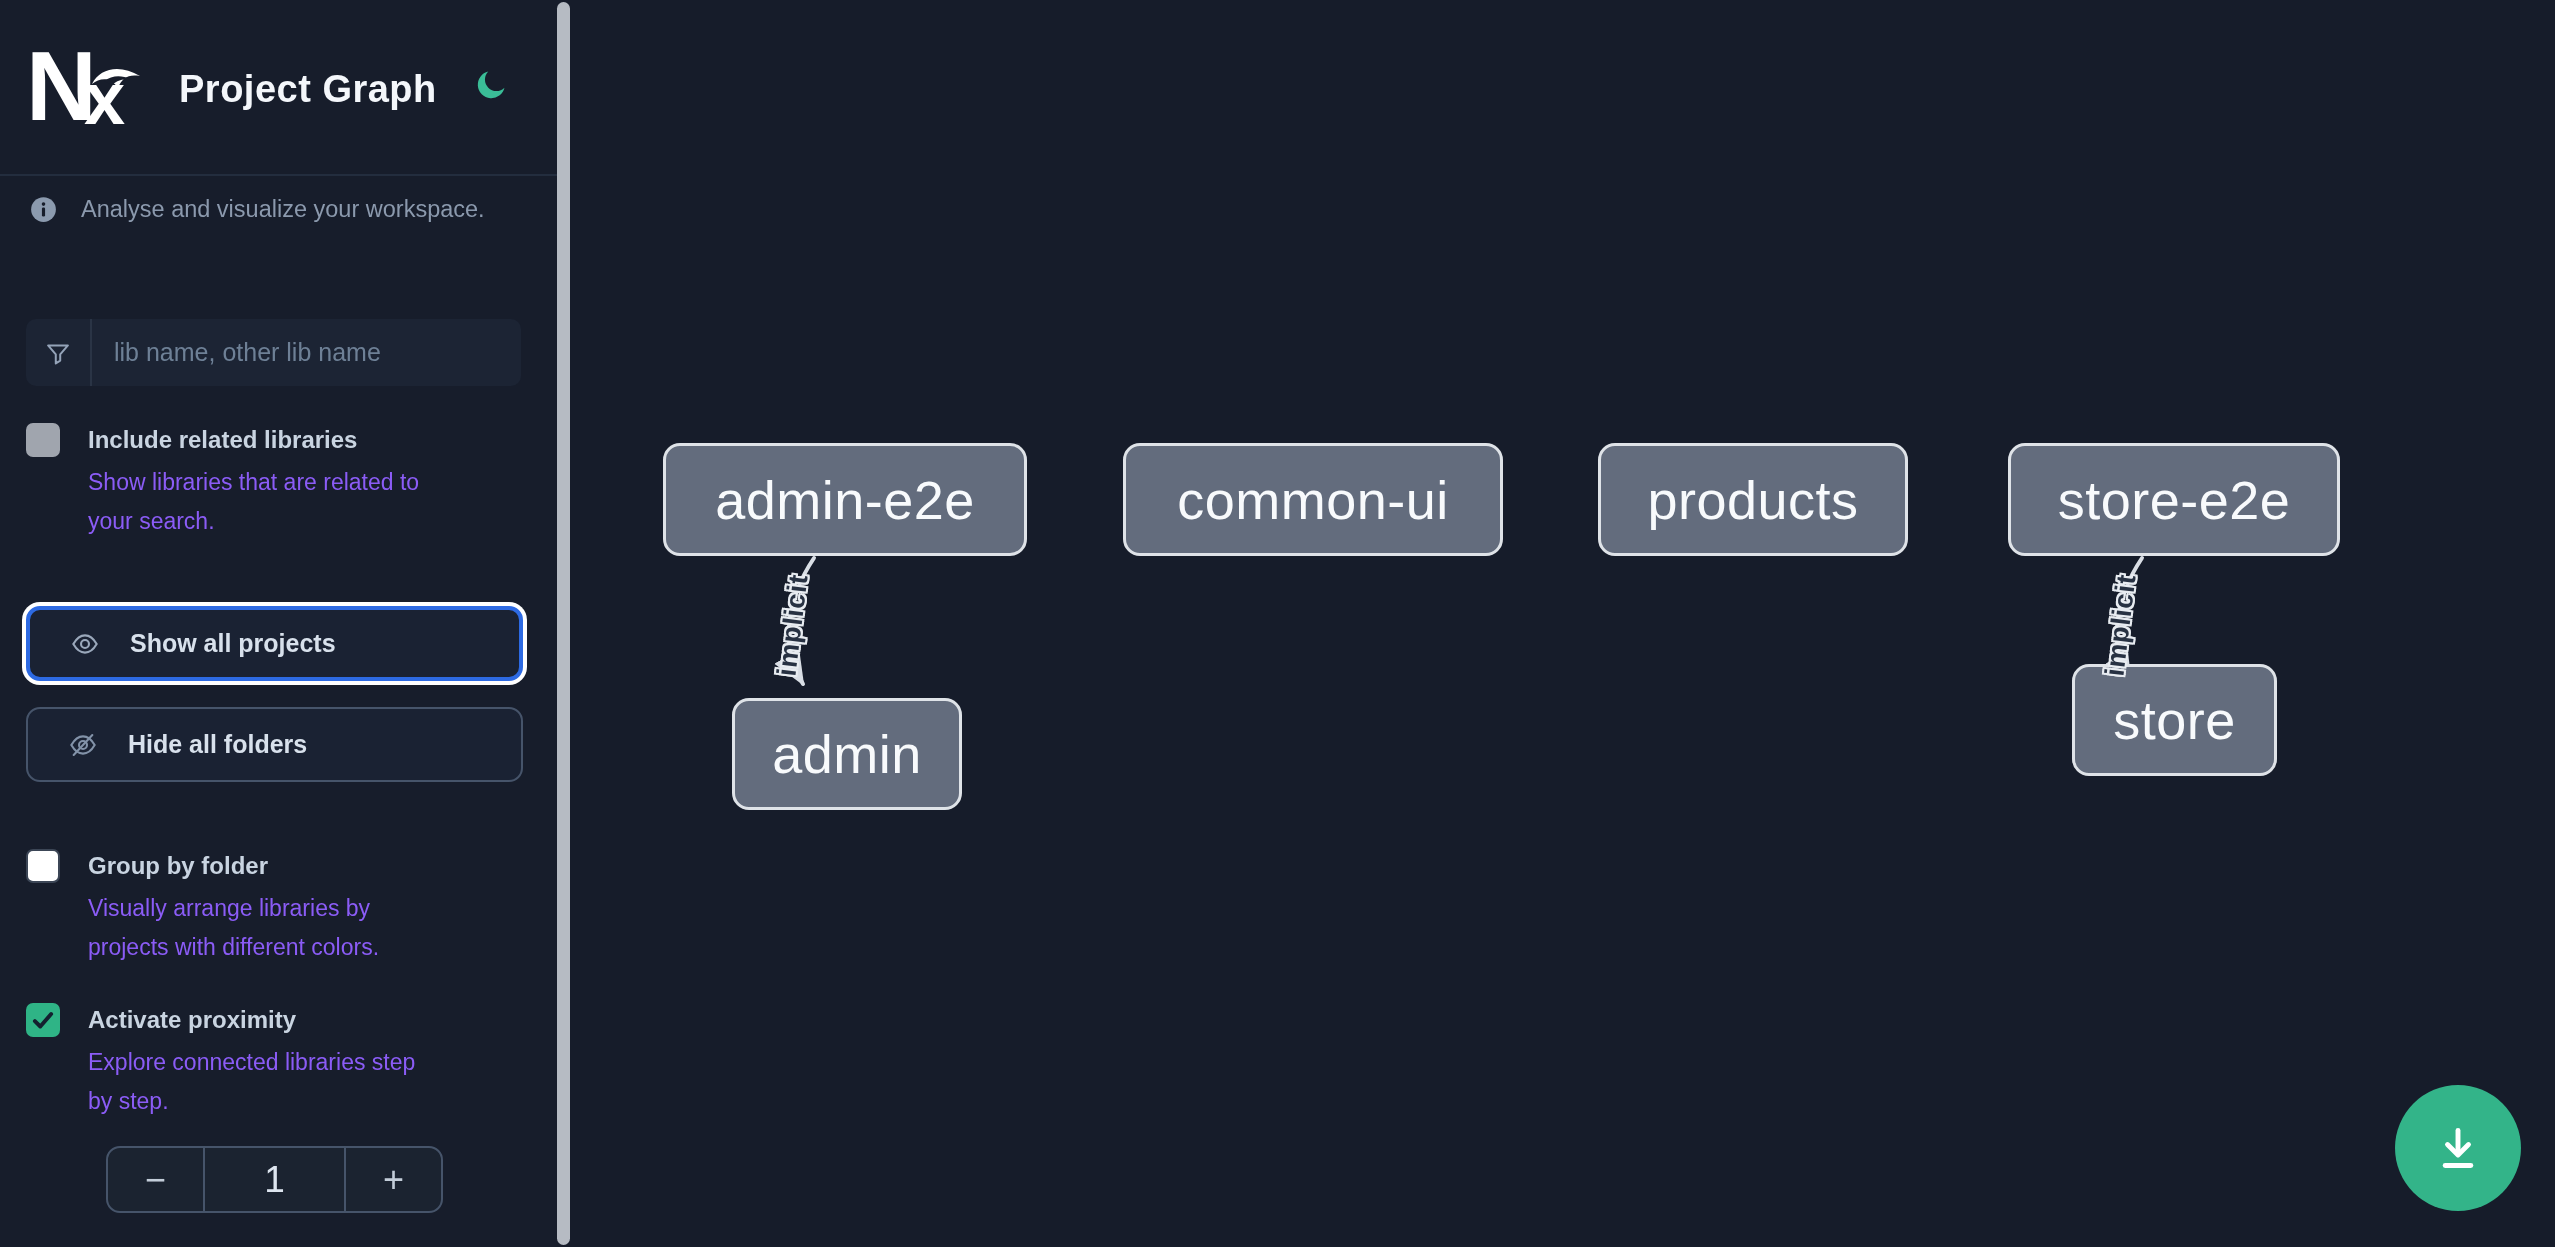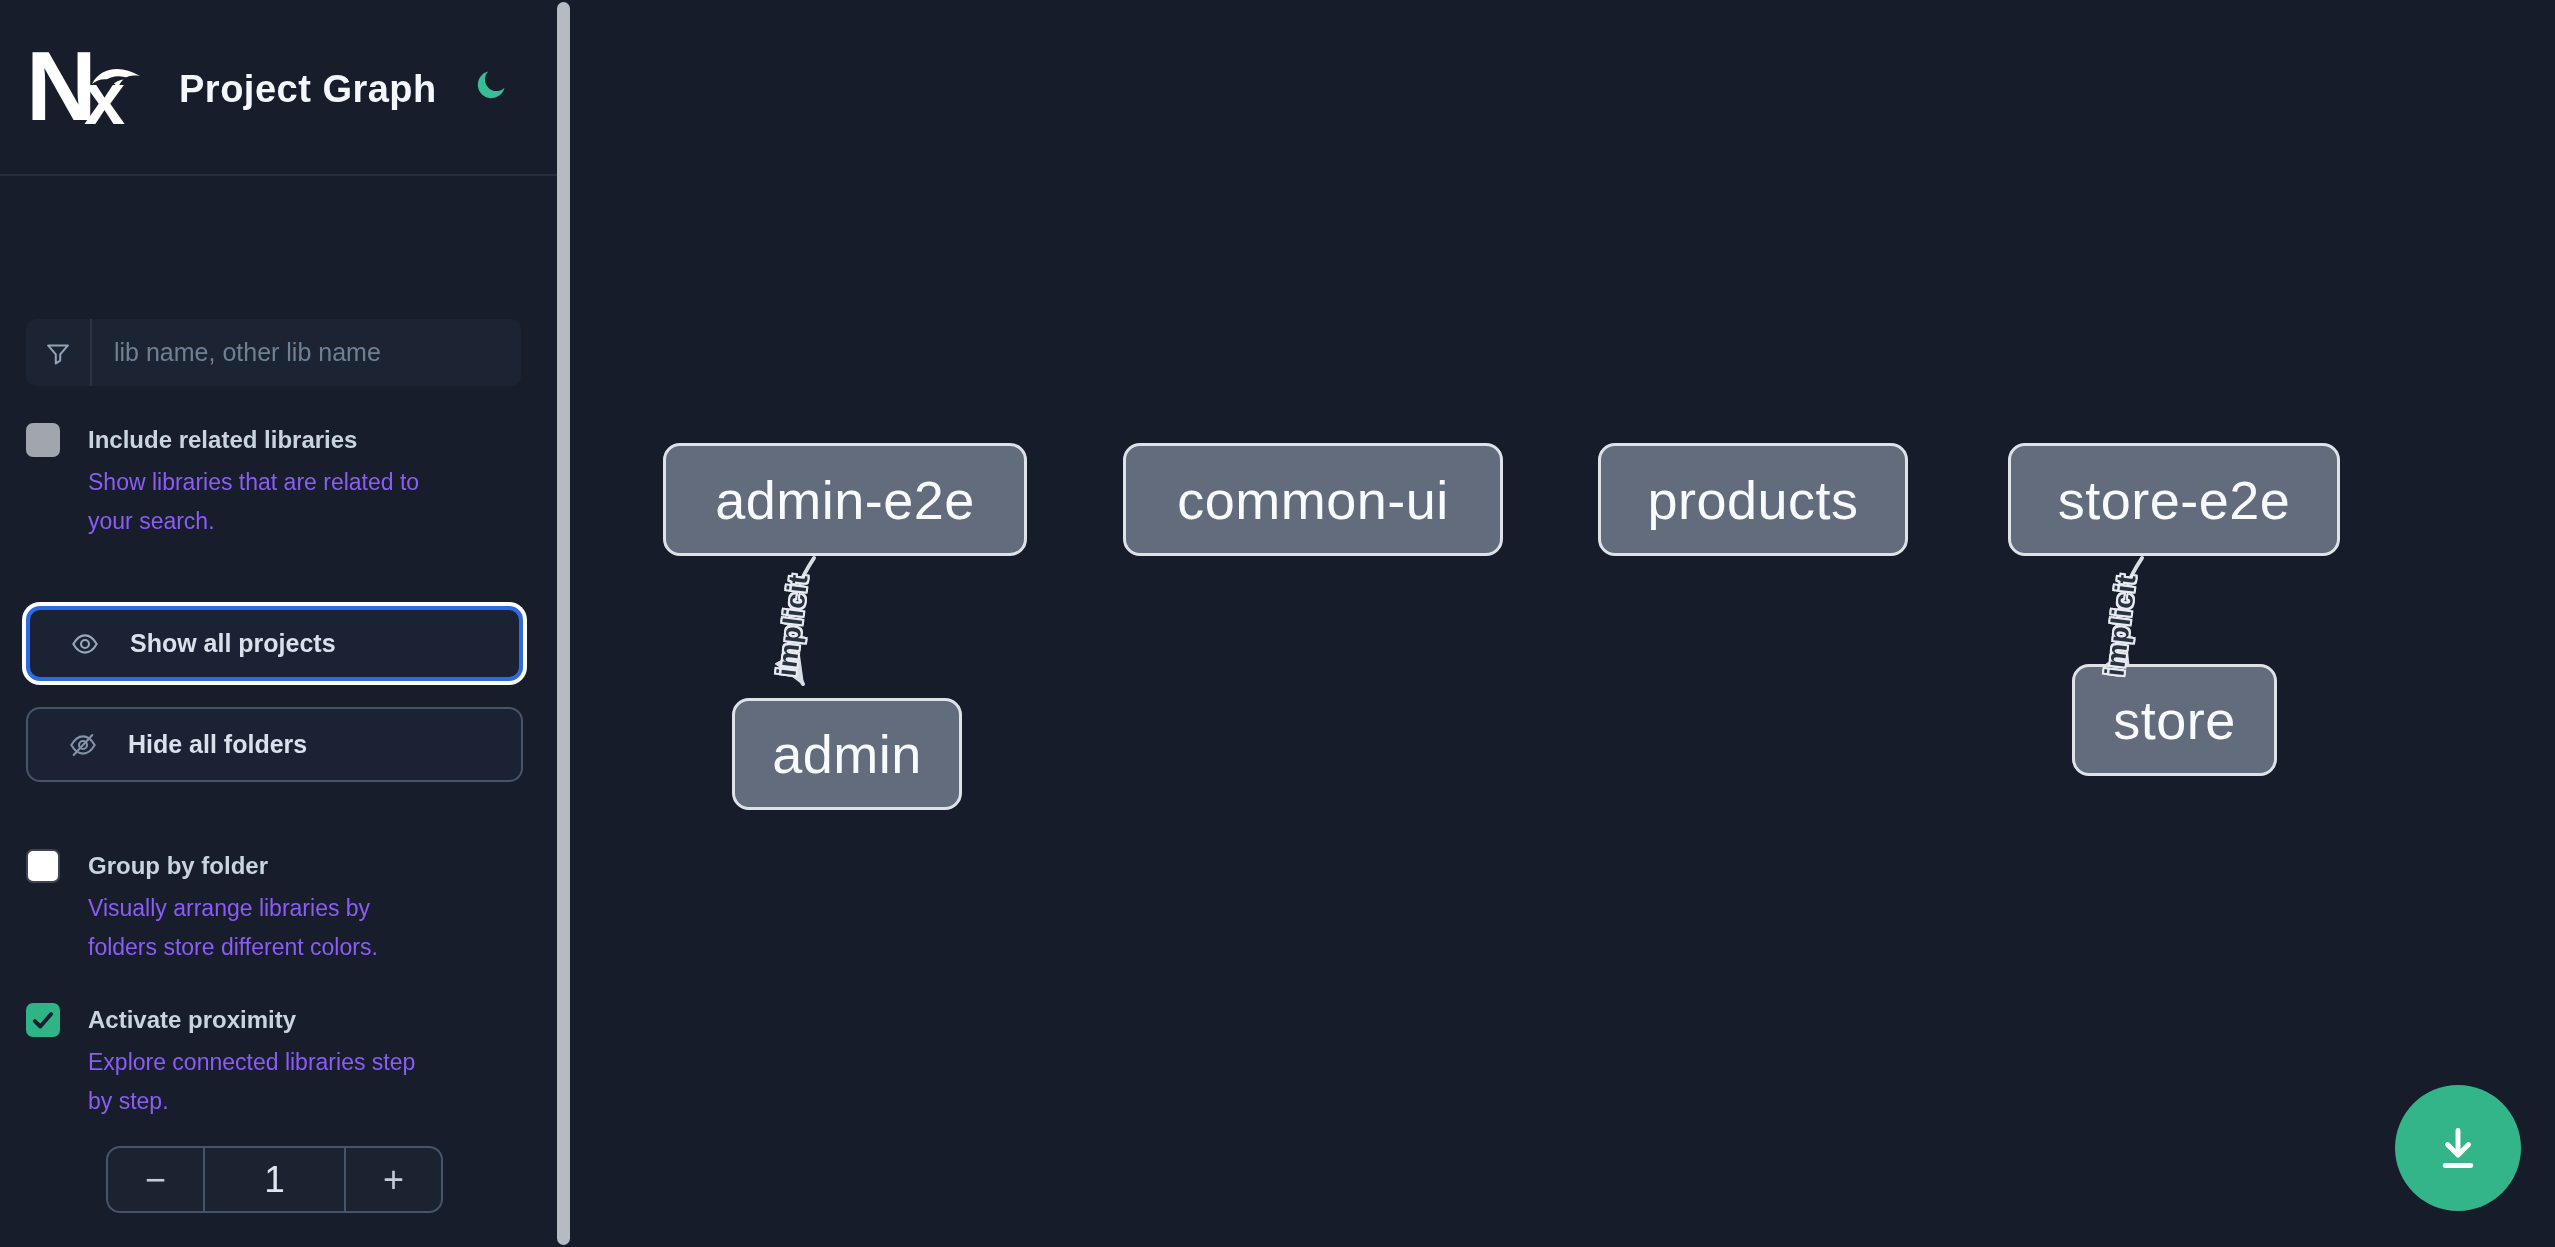--- a/index.html
+++ b/index.html
@@ -72,20 +72,28 @@
       </svg>
     </div>
     <div class="page-title">Project Graph</div>
     <div class="theme-toggle">
       <svg width="36" height="36" viewBox="0 0 24 24">
         <path d="M21.64 13.14A9 9 0 1 1 10.86 2.36 7.2 7.2 0 0 0 21.64 13.14Z" fill="#3abd97"></path>
       </svg>
     </div>
   </div>
 
+  <div class="intro-row">
+    <svg class="info-icon" viewBox="0 0 24 24">
+      <circle cx="12" cy="12" r="11" fill="#8b9aae"></circle>
+      <circle cx="12" cy="7.2" r="1.6" fill="#171d2b"></circle>
+      <rect x="10.6" y="10.2" width="2.8" height="8" rx="1.2" fill="#171d2b"></rect>
+    </svg>
+    <span class="intro-text">Analyse and visualize your workspace.</span>
+  </div>
 
   <div class="search">
     <div class="search-icon-cell">
       <svg width="28" height="28" viewBox="0 0 24 24" fill="none" stroke="#94a3b8" stroke-width="1.7" stroke-linejoin="round">
         <path d="M3.5 5.5h17l-6.6 7.6v5.4l-3.8 2.4v-7.8z"></path>
       </svg>
     </div>
     <input type="text" placeholder="lib name, other lib name" style="">
   </div>
 
@@ -117,21 +125,21 @@
     <span>Hide all folders</span>
   </div>
 
   <div class="option" style="top:846px;">
     <div class="cb cb-white">
       
     </div>
     <div class="option-label">Group by folder</div>
     <div class="option-desc">
       <div>Visually arrange libraries by</div>
-      <div>folders store different colors.</div>
+      <div>projects with different colors.</div>
     </div>
   </div>
 
   <div class="option" style="top:1000px;">
     <div class="cb cb-green checked">
       <svg class="check" width="26" height="26" viewBox="0 0 24 24" fill="none" stroke="#14202f" stroke-width="3.6" stroke-linecap="round" stroke-linejoin="round">
           <path d="M4.5 13l5 5L19.5 6.5"></path>
         </svg>
     </div>
     <div class="option-label">Activate proximity</div>

